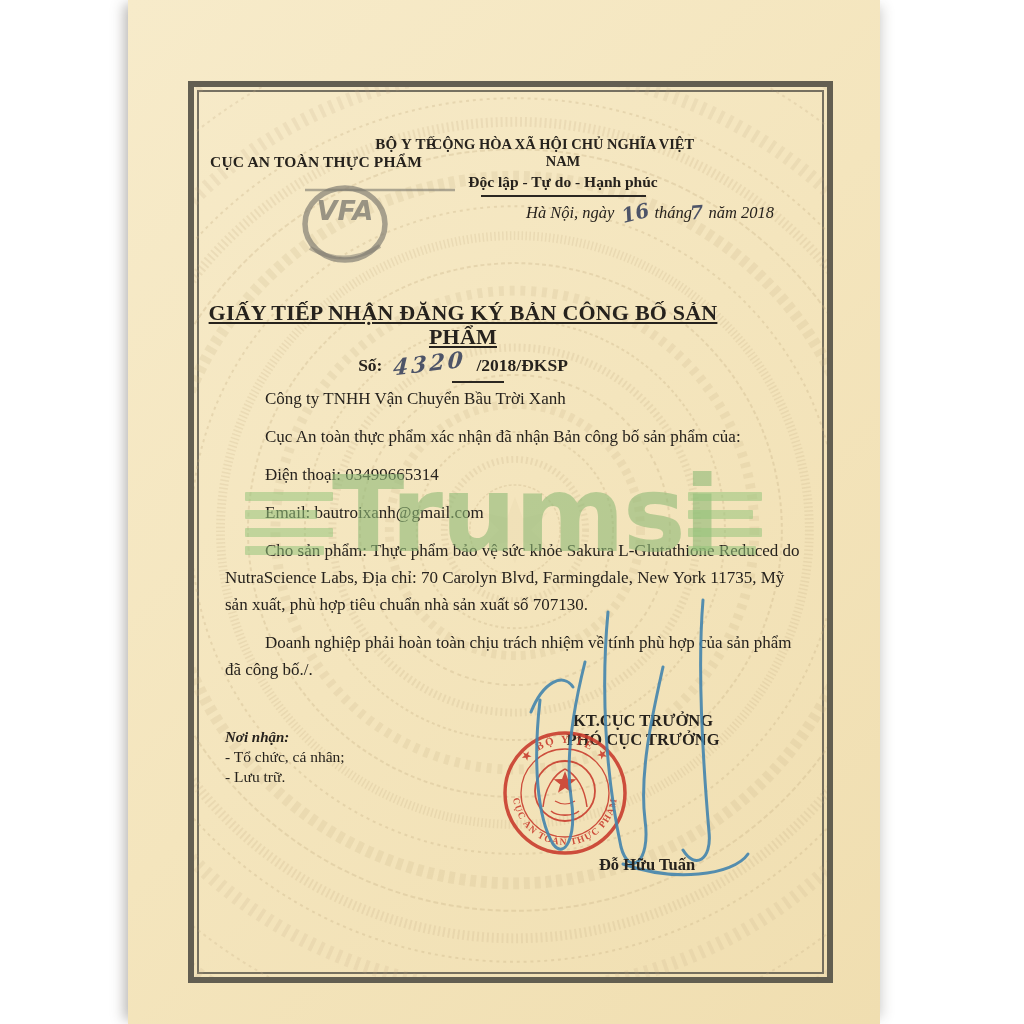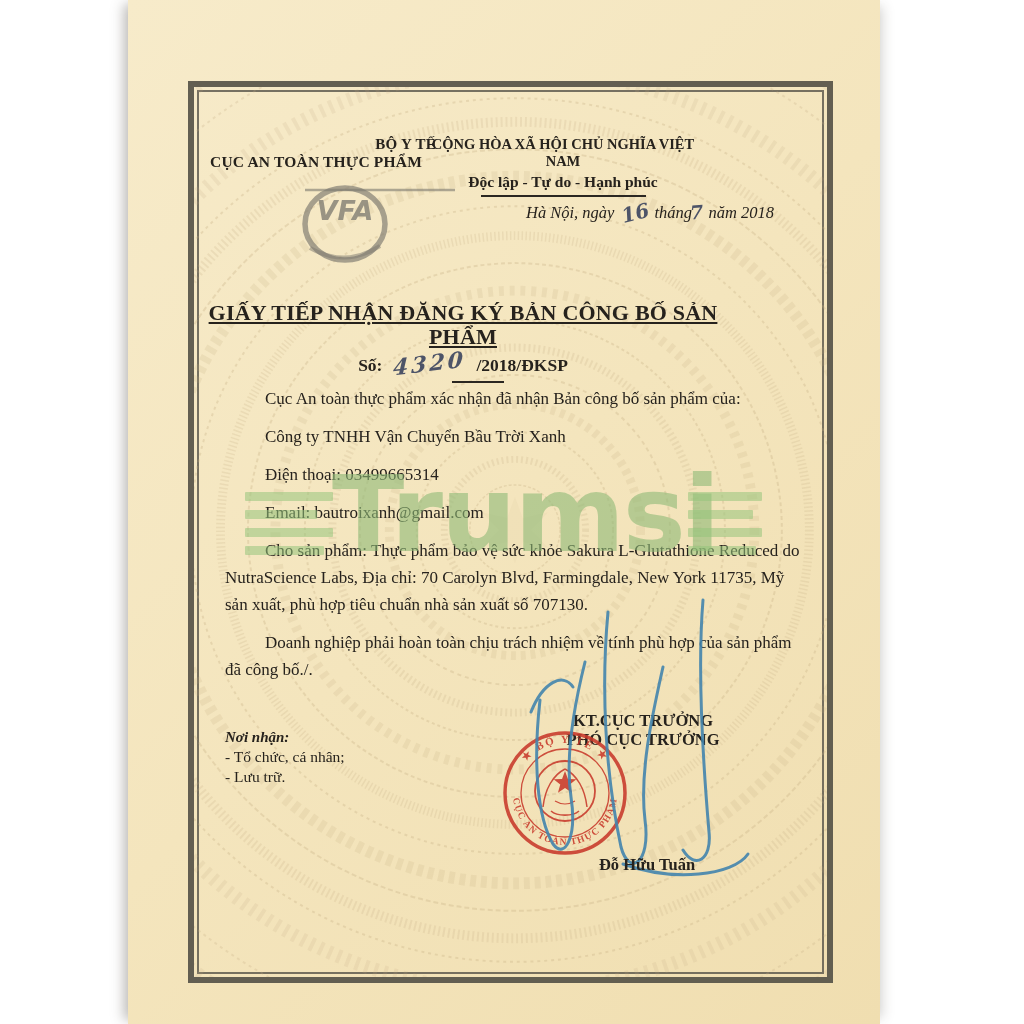--- a/index.html
+++ b/index.html
@@ -134,22 +134,22 @@
     <div class="doc-title">GIẤY TIẾP NHẬN ĐĂNG KÝ BẢN CÔNG BỐ SẢN PHẨM</div>
     <div class="doc-number">
       <span>Số:</span>
       <span class="hw hw-number">4320</span>
       <span>/2018/ĐKSP</span>
     </div>
     <div class="number-line"></div>
   </div>
 
   <div class="blk body-text" style="left:97px;top:385px;">
+    <p>Công ty TNHH Vận Chuyển Bầu Trời Xanh</p>
     <p>Cục An toàn thực phẩm xác nhận đã nhận Bản công bố sản phẩm của:</p>
-    <p>Công ty TNHH Vận Chuyển Bầu Trời Xanh</p>
     <p>Điện thoại: 03499665314</p>
     <p>Email: bautroixanh@gmail.com</p>
     <p>Cho sản phẩm: Thực phẩm bảo vệ sức khỏe Sakura L-Glutathione Reduced do NutraScience Labs, Địa chỉ: 70 Carolyn Blvd, Farmingdale, New York 11735, Mỹ sản xuất, phù hợp tiêu chuẩn nhà sản xuất số 707130.</p>
     <p>Doanh nghiệp phải hoàn toàn chịu trách nhiệm về tính phù hợp của sản phẩm đã công bố./.</p>
   </div>
 
   <div class="blk recipients" style="left:97px;top:719px;margin-top:8px;">
     <div class="lab">Nơi nhận:</div>
     <div>- Tổ chức, cá nhân;</div>
     <div>- Lưu trữ.</div>

